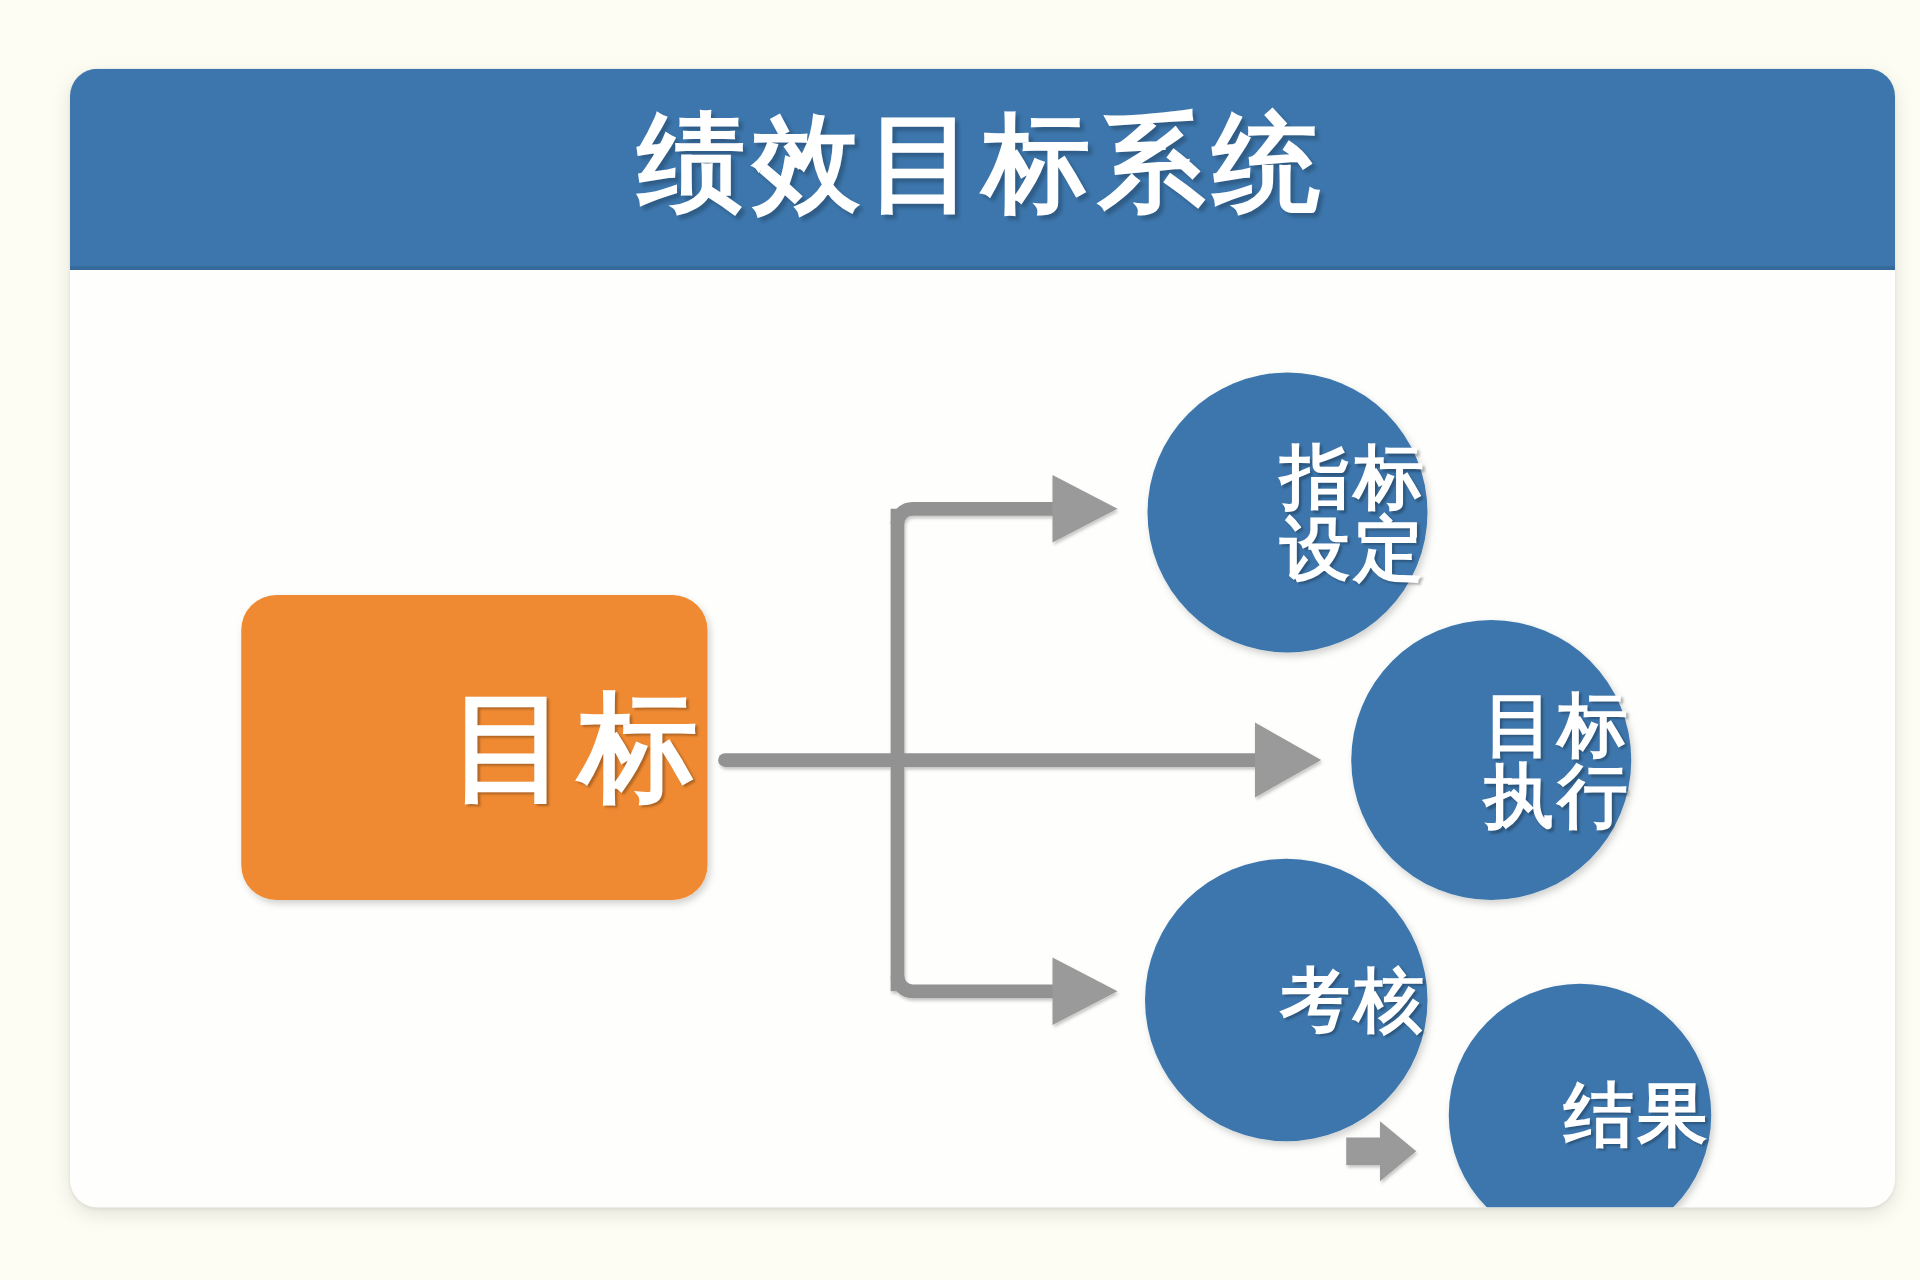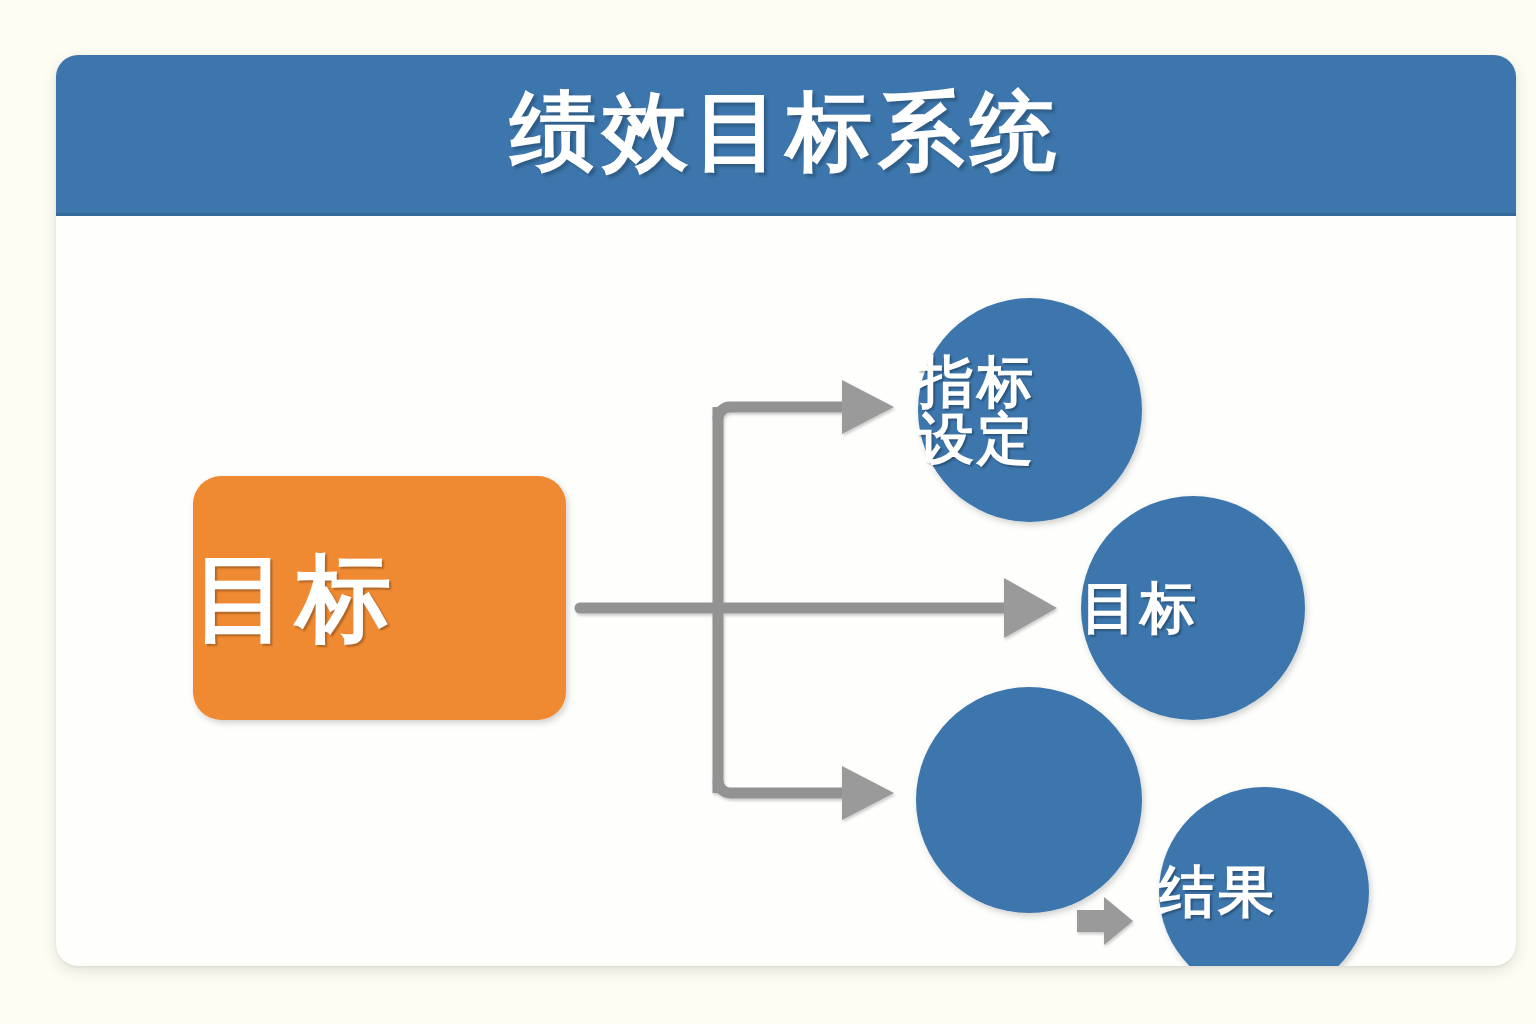--- a/index.html
+++ b/index.html
@@ -70,21 +70,21 @@
     width: 100%;
     height: 100%;
     display: block;
   }
 
   
   .node-text {
     position: absolute;
     display: flex;
     flex-direction: column;
-    align-items: flex-start;
+    align-items: flex-end;
     justify-content: center;
     color: #ffffff;
     font-weight: bold;
     text-shadow: 2px 2px 2px rgba(0,0,0,0.28);
     pointer-events: none;
     line-height: 1.02;
     white-space: nowrap;
   }
 
   
@@ -164,23 +164,25 @@
       <span>目标</span>
     </div>
 
     <div class="node-text circle-label" id="label-0">
       <span>指标</span>
       <span>设定</span>
     </div>
 
     <div class="node-text circle-label" id="label-1">
       <span>目标</span>
+      <span>执行</span>
     </div>
 
     <div class="node-text circle-label" id="label-2">
+      <span>考核</span>
     </div>
 
     <div class="node-text circle-label" id="label-3">
       <span>结果</span>
     </div>
 
     <div class="hit" style="left:137px;top:260px;width:373px;height:244px;border-radius:28px;"></div>
     <div class="hit hit-circle" style="left:862px;top:82px;width:224px;height:224px;"></div>
     <div class="hit hit-circle" style="left:1025px;top:280px;width:224px;height:224px;"></div>
     <div class="hit hit-circle" style="left:860px;top:471px;width:226px;height:226px;"></div>

